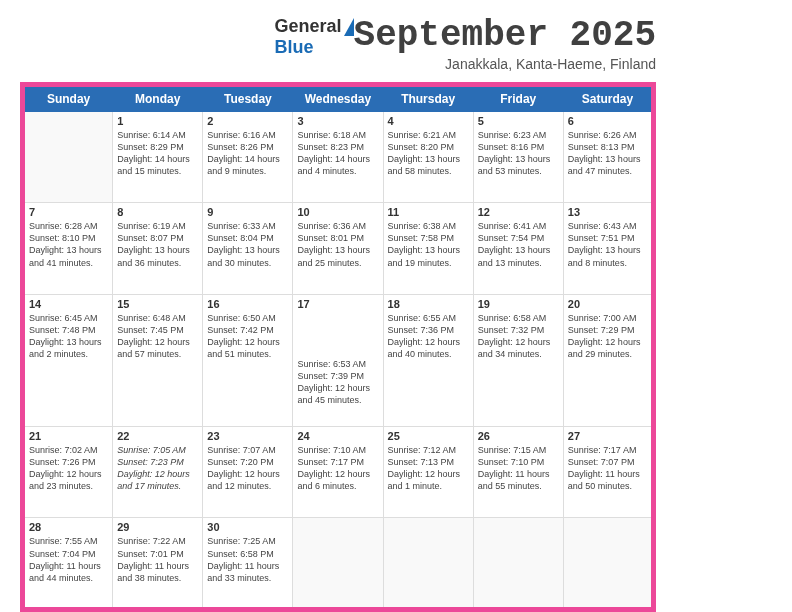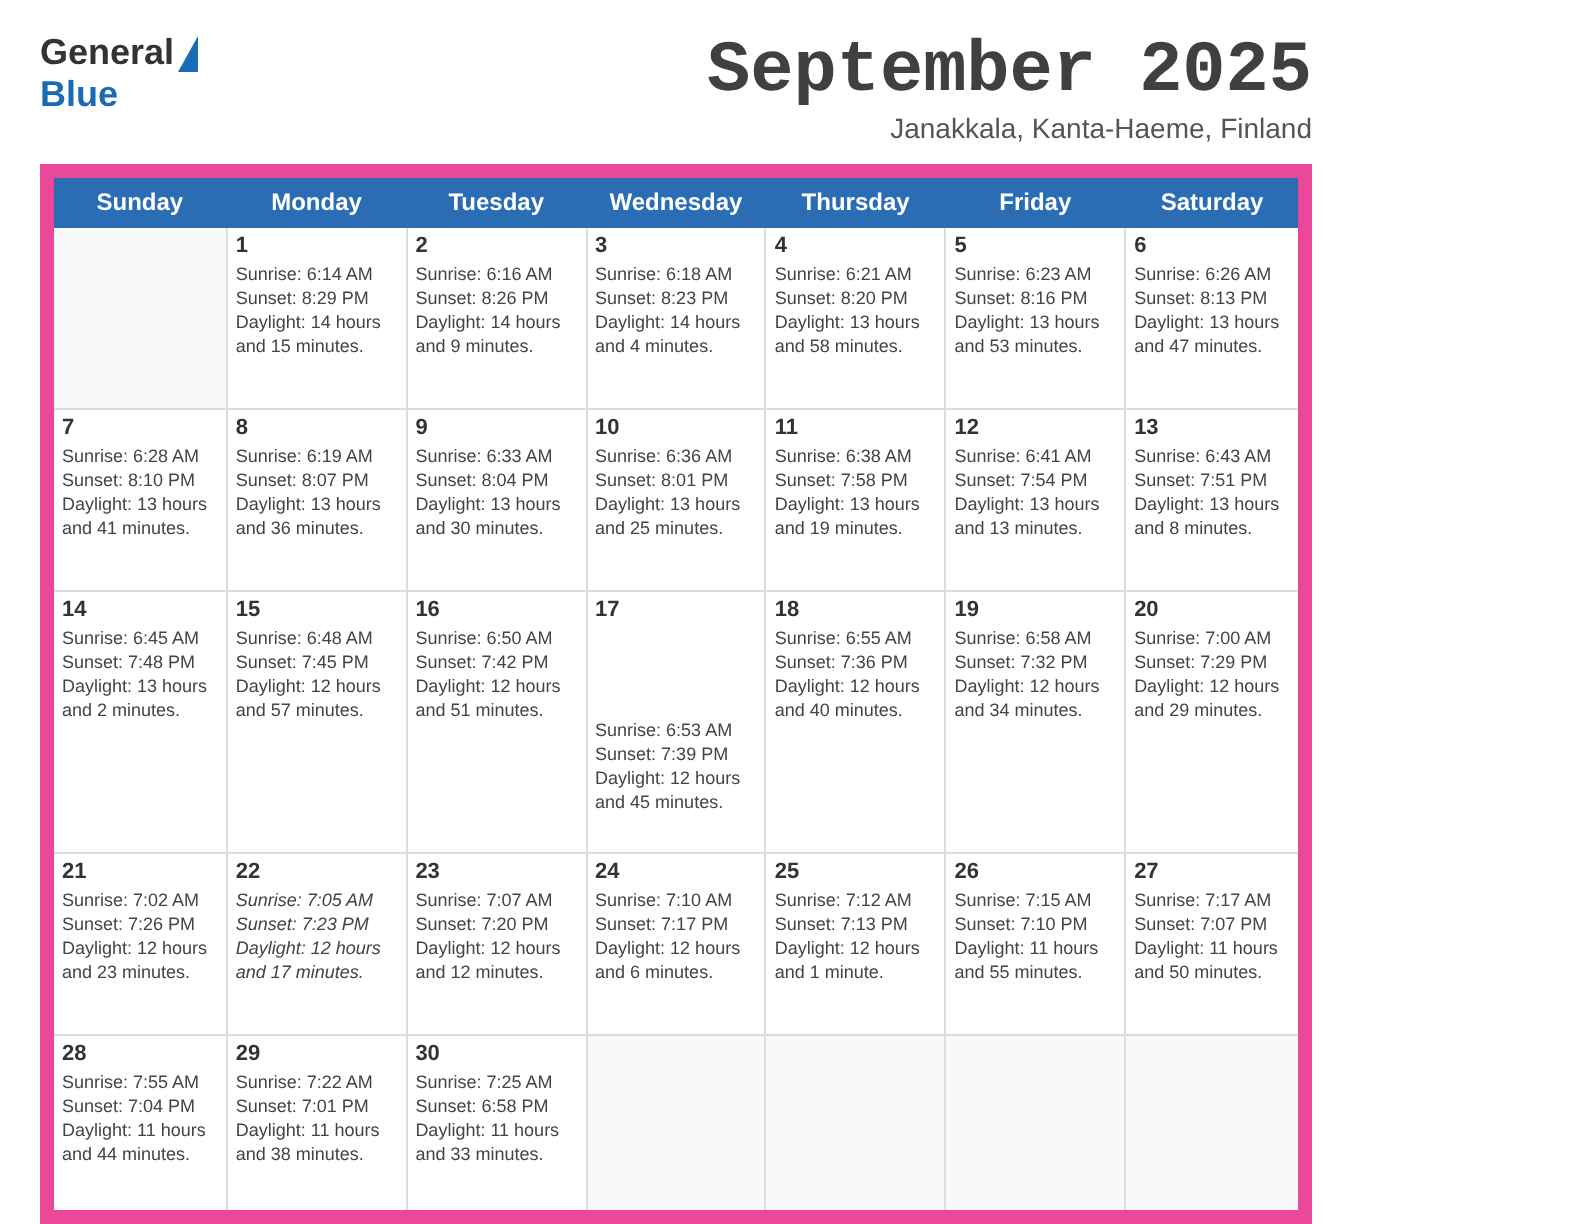--- a/index.html
+++ b/index.html
@@ -9,20 +9,21 @@
       width: 792px;
       height: 612px;
       overflow: hidden;
     }
     .page {
       width: 676px;
       height: 612px;
       padding: 16px 20px 0 20px;
       display: flex;
       flex-direction: column;
+      align-items: flex-end;
     }
     .header {
       display: flex;
       justify-content: space-between;
       align-items: flex-start;
       margin-bottom: 10px;
     }
     .logo {
       display: flex;
       flex-direction: column;
@@ -58,21 +59,21 @@
       color: #404040;
       line-height: 1.1;
       font-family: Liberation Mono, monospace;
     }
     .location {
       font-size: 14px;
       color: #555;
     }
     .calendar {
       flex: 1;
-      border: 7px solid #ec4899;
+      border: 5px solid #ec4899;
       border-collapse: collapse;
       width: 100%;
       table-layout: fixed;
     }
     .calendar th {
       background: #2a6db5;
       color: #fff;
       font-size: 12px;
       font-weight: bold;
       padding: 5px 4px;

